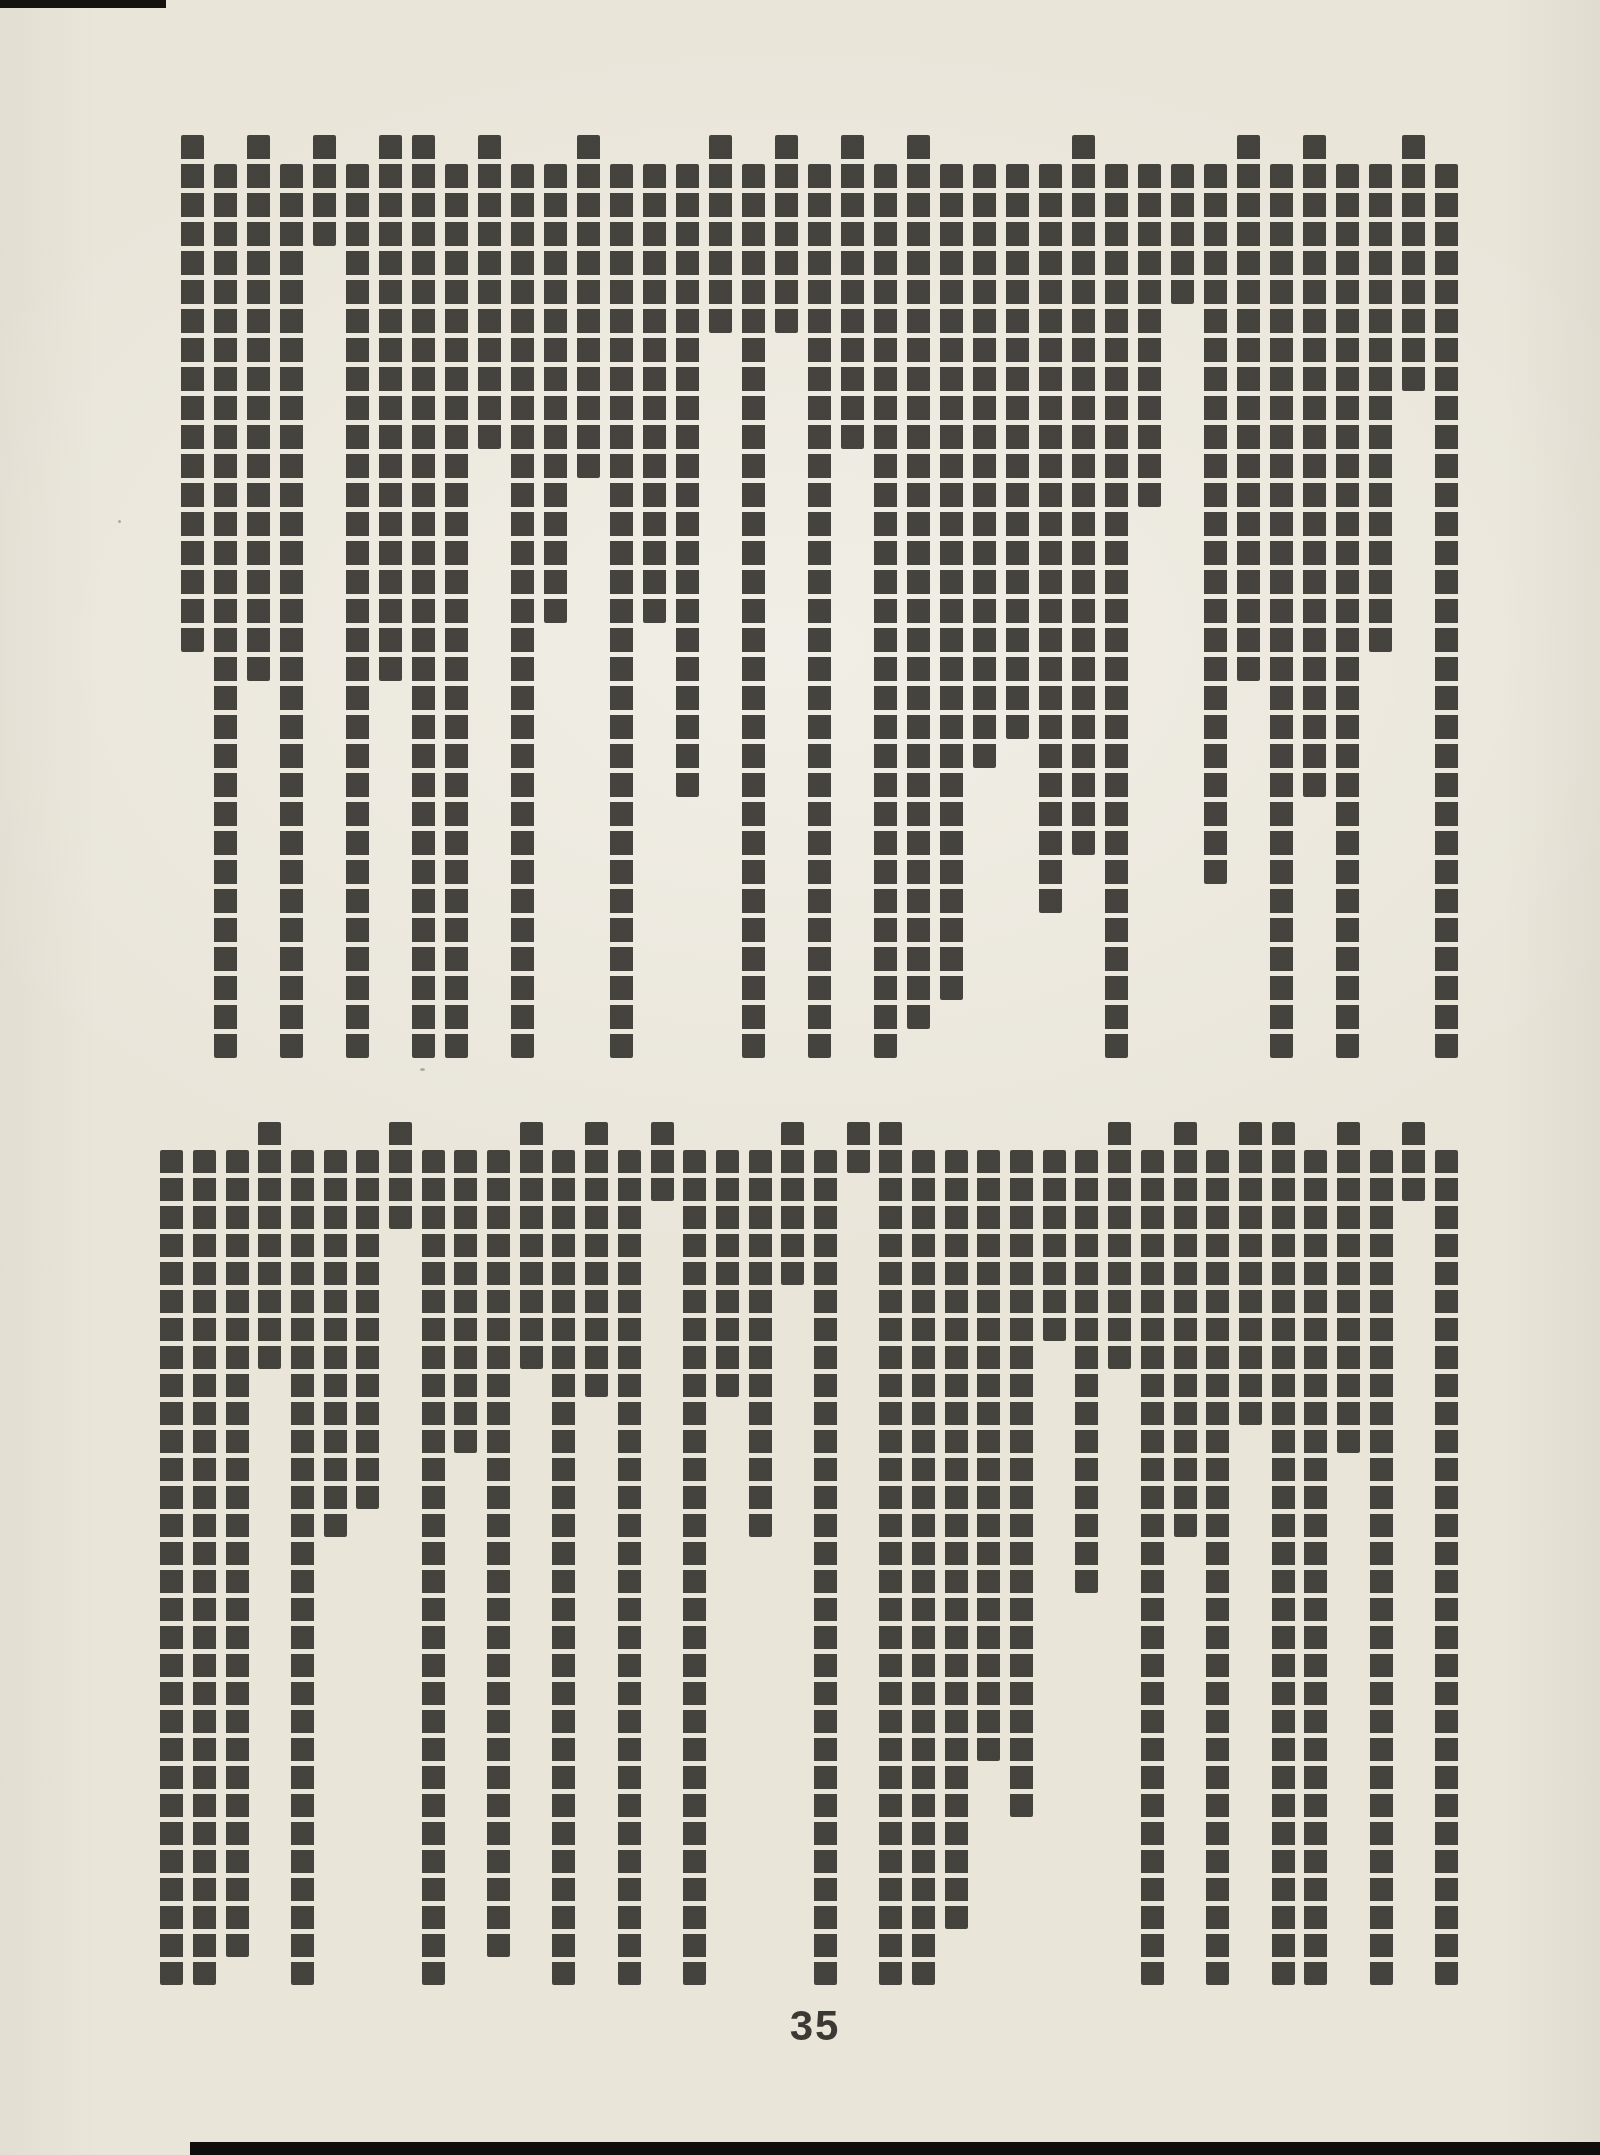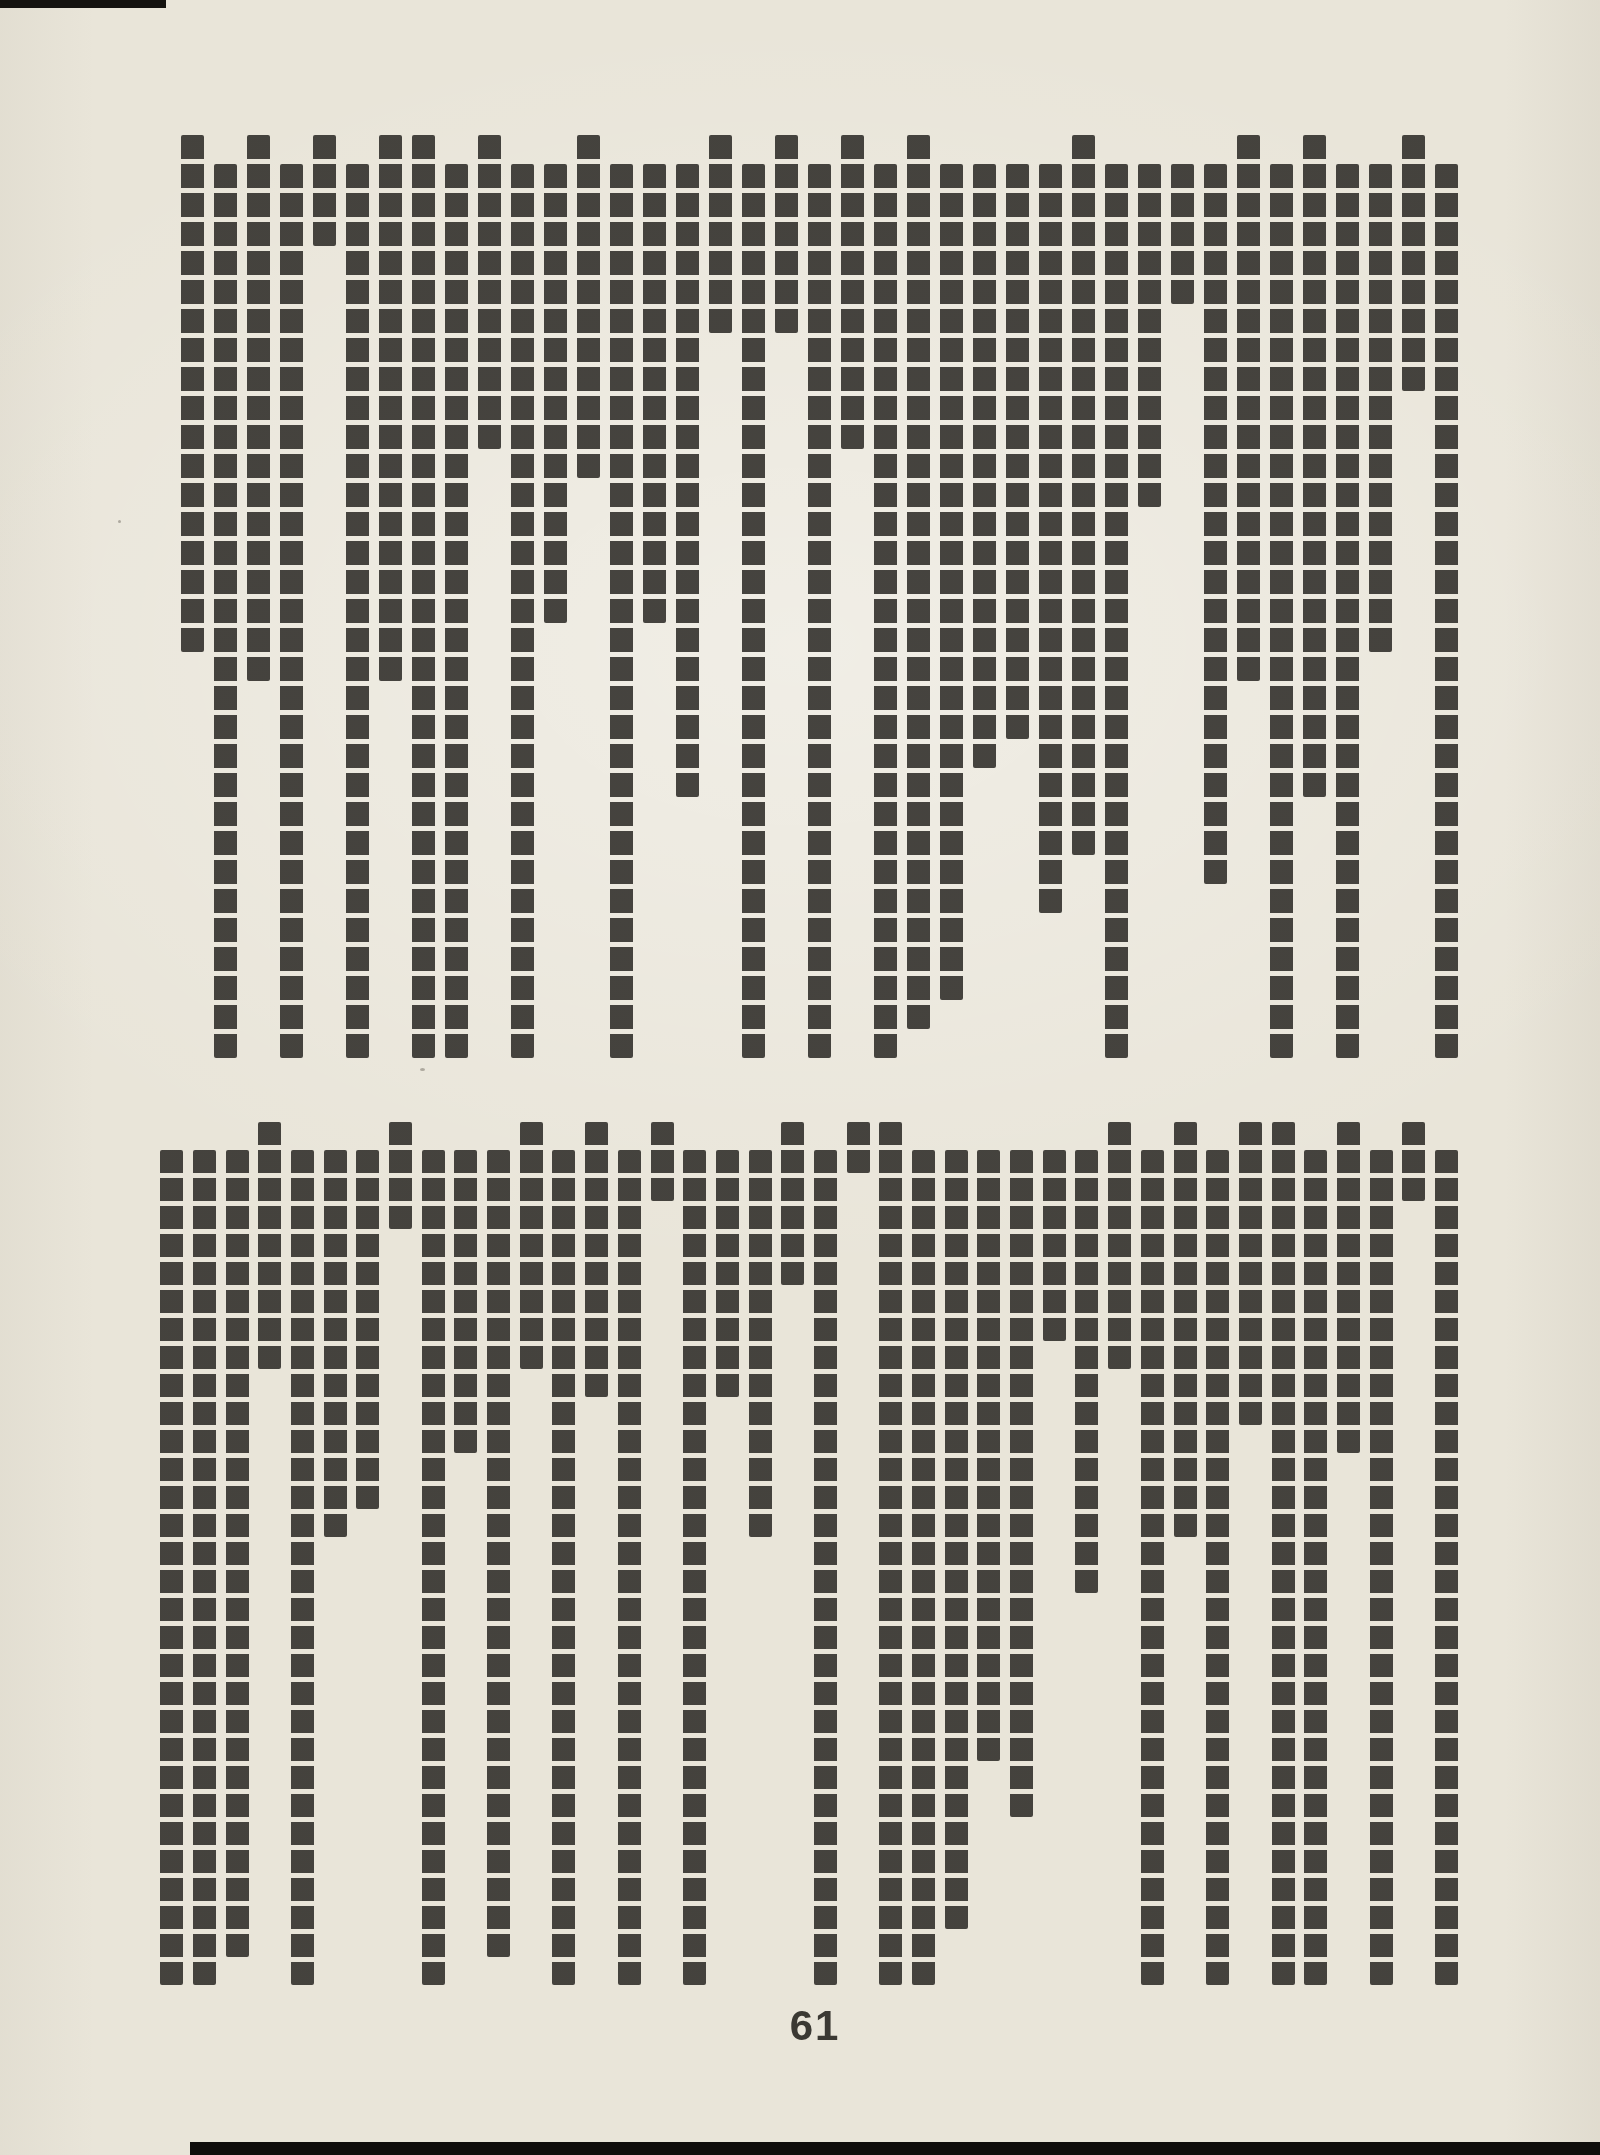--- a/index.html
+++ b/index.html
@@ -132,16 +132,16 @@
     <div class="vcol" style="margin-top: 0px; height: 107px; background: repeating-linear-gradient(rgb(46, 44, 40) 0px, rgb(46, 44, 40) 23px, rgba(0, 0, 0, 0) 23px, rgba(0, 0, 0, 0) 28px);"></div>
     <div class="vcol" style="margin-top: 28px; height: 359px; background: repeating-linear-gradient(rgb(46, 44, 40) 0px, rgb(46, 44, 40) 23px, rgba(0, 0, 0, 0) 23px, rgba(0, 0, 0, 0) 28px);"></div>
     <div class="vcol" style="margin-top: 28px; height: 387px; background: repeating-linear-gradient(rgb(46, 44, 40) 0px, rgb(46, 44, 40) 23px, rgba(0, 0, 0, 0) 23px, rgba(0, 0, 0, 0) 28px);"></div>
     <div class="vcol" style="margin-top: 28px; height: 835px; background: repeating-linear-gradient(rgb(46, 44, 40) 0px, rgb(46, 44, 40) 23px, rgba(0, 0, 0, 0) 23px, rgba(0, 0, 0, 0) 28px);"></div>
     <div class="vcol" style="margin-top: 0px; height: 247px; background: repeating-linear-gradient(rgb(46, 44, 40) 0px, rgb(46, 44, 40) 23px, rgba(0, 0, 0, 0) 23px, rgba(0, 0, 0, 0) 28px);"></div>
     <div class="vcol" style="margin-top: 28px; height: 807px; background: repeating-linear-gradient(rgb(46, 44, 40) 0px, rgb(46, 44, 40) 23px, rgba(0, 0, 0, 0) 23px, rgba(0, 0, 0, 0) 28px);"></div>
     <div class="vcol" style="margin-top: 28px; height: 835px; background: repeating-linear-gradient(rgb(46, 44, 40) 0px, rgb(46, 44, 40) 23px, rgba(0, 0, 0, 0) 23px, rgba(0, 0, 0, 0) 28px);"></div>
     <div class="vcol" style="margin-top: 28px; height: 835px; background: repeating-linear-gradient(rgb(46, 44, 40) 0px, rgb(46, 44, 40) 23px, rgba(0, 0, 0, 0) 23px, rgba(0, 0, 0, 0) 28px);"></div>
   </div>
 
-<div class="page-number">61</div>
+<div class="page-number">35</div>
 
 <div class="speck" style="left:420px;top:1068px;width:5px;height:3px;"></div>
 <div class="speck" style="left:118px;top:520px;width:3px;height:3px;"></div>
 
 </body></html>

